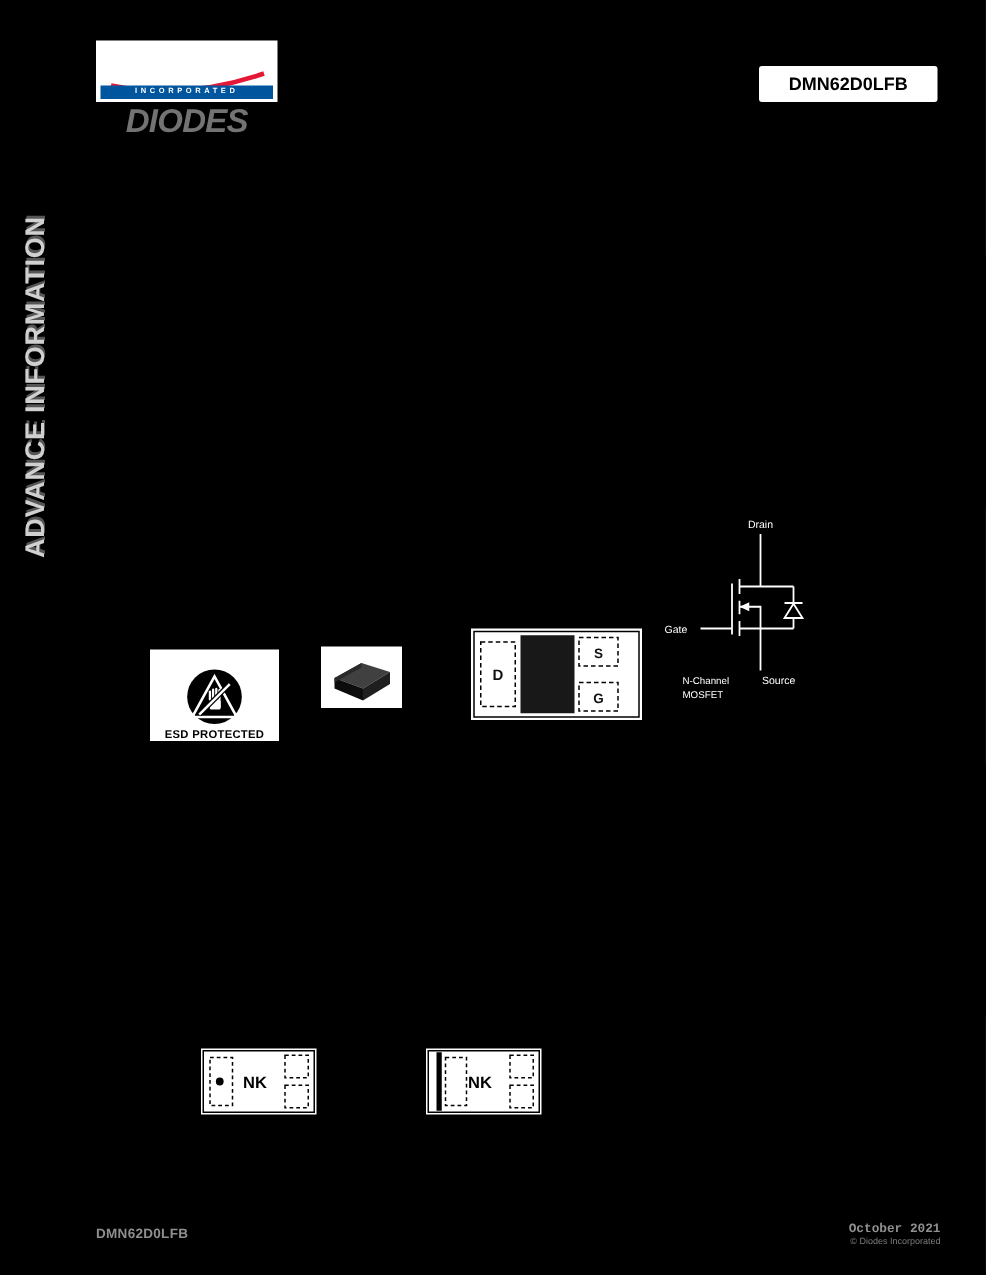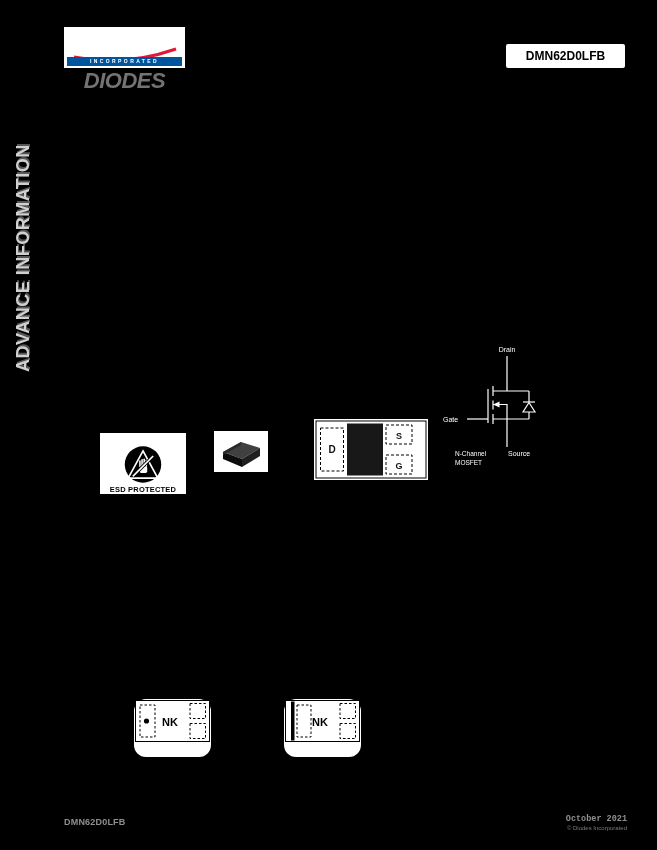--- a/index.html
+++ b/index.html
@@ -19,21 +19,21 @@
   .watermark{position:absolute;left:13px;top:372px;transform-origin:0 0;transform:rotate(-90deg);white-space:nowrap;font-size:18px;font-weight:bold;color:#d0d0d0;letter-spacing:0.5px;text-shadow:2px 1px 0 #555;}
 
   
   .esd{position:absolute;left:100px;top:433px;width:86px;height:61px;background:#fff;display:flex;flex-direction:column;align-items:center;padding-top:12px;box-sizing:border-box;}
   .esd-label{font-size:7.5px;font-weight:bold;color:#000;margin-top:1px;letter-spacing:0.2px;}
 
   
   .pkg-photo{position:absolute;left:214px;top:431px;width:54px;height:41px;background:#fff;}
   .outline{position:absolute;left:314px;top:419px;width:114px;height:61px;background:#fff;}
   .schematic{position:absolute;left:441px;top:343px;width:112px;height:135px;}
-  .marking{position:absolute;width:77px;height:58px;background:#fff;border-radius:12px;}
+  .marking{position:absolute;width:77px;height:44px;background:#fff;}
   .marking-1{left:134px;top:699px;}
   .marking-2{left:284px;top:699px;}
 
   
   .footer-part{position:absolute;left:64px;top:817px;font-size:9px;font-weight:bold;color:#8f8f8f;letter-spacing:0.2px;}
   .footer-right{position:absolute;right:30px;top:814px;text-align:right;color:#8f8f8f;}
   .footer-date{font-size:8.5px;font-weight:bold;font-family:Liberation Mono, monospace;}
   .footer-copy{font-size:6px;margin-top:1px;color:#7d7d7d;}
 
   svg{display:block;}

